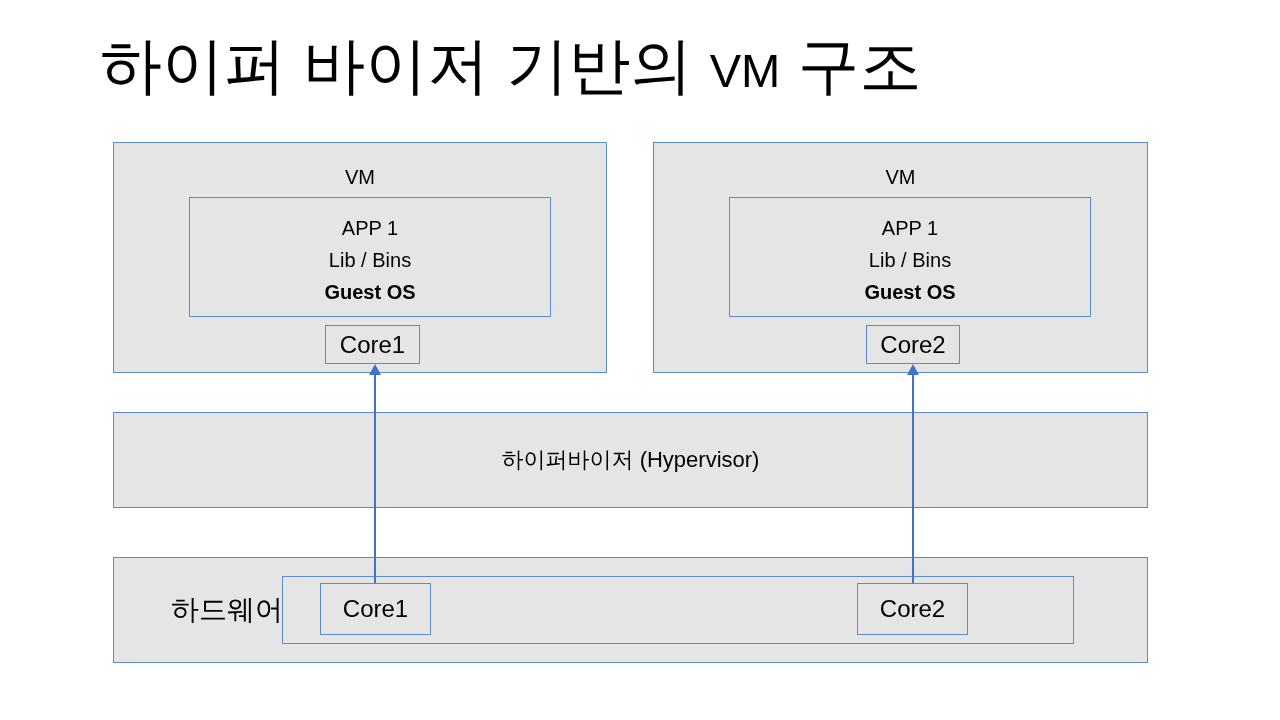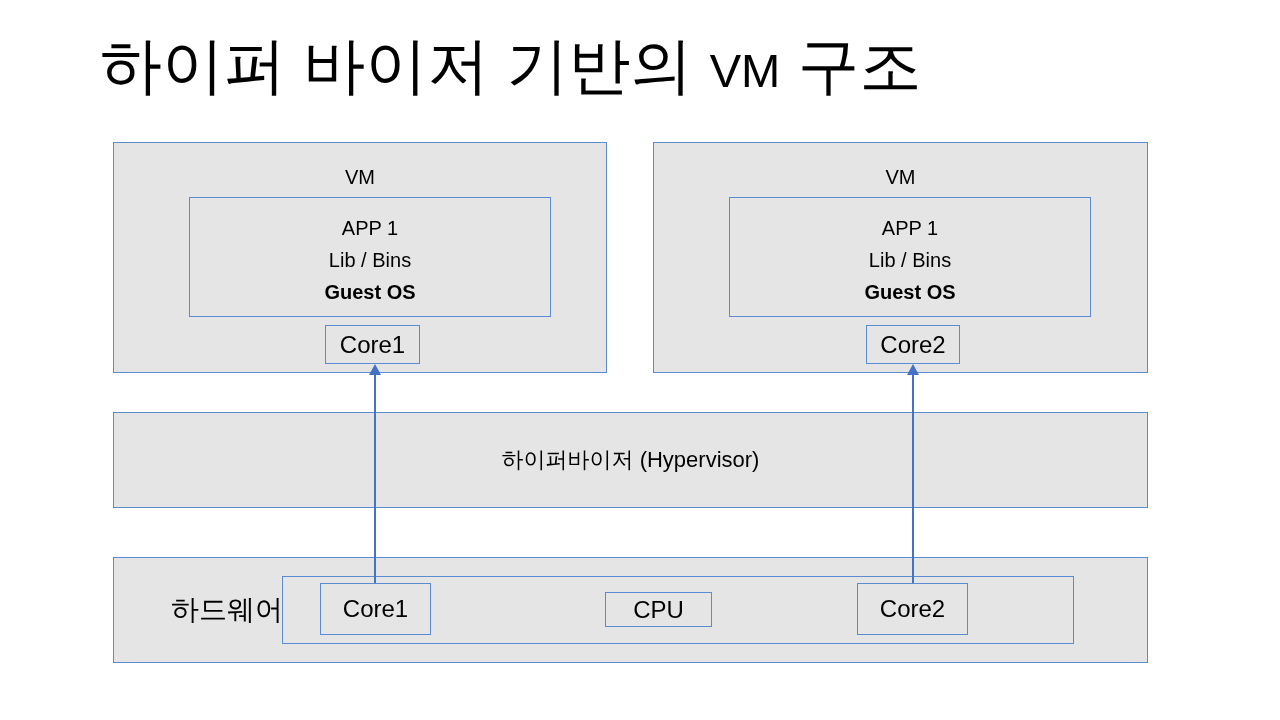--- a/index.html
+++ b/index.html
@@ -91,23 +91,20 @@
   <div class="box hyp">
     <div class="hyp-text">하이퍼바이저 (Hypervisor)</div>
   </div>
 
   <div class="box hw"></div>
   <div class="label hw-label">하드웨어</div>
   <div class="box tray"></div>
   <div class="box corehw1">
     <div class="chip-text">Core1</div>
   </div>
-  <div class="box cpu">
-    <div class="chip-text">CPU</div>
-  </div>
   <div class="box corehw2">
     <div class="chip-text">Core2</div>
   </div>
 
   <div class="arrow-line a1-line"></div>
   <div class="arrow-head a1-head"></div>
   <div class="arrow-line a2-line"></div>
   <div class="arrow-head a2-head"></div>
 
 </div>

